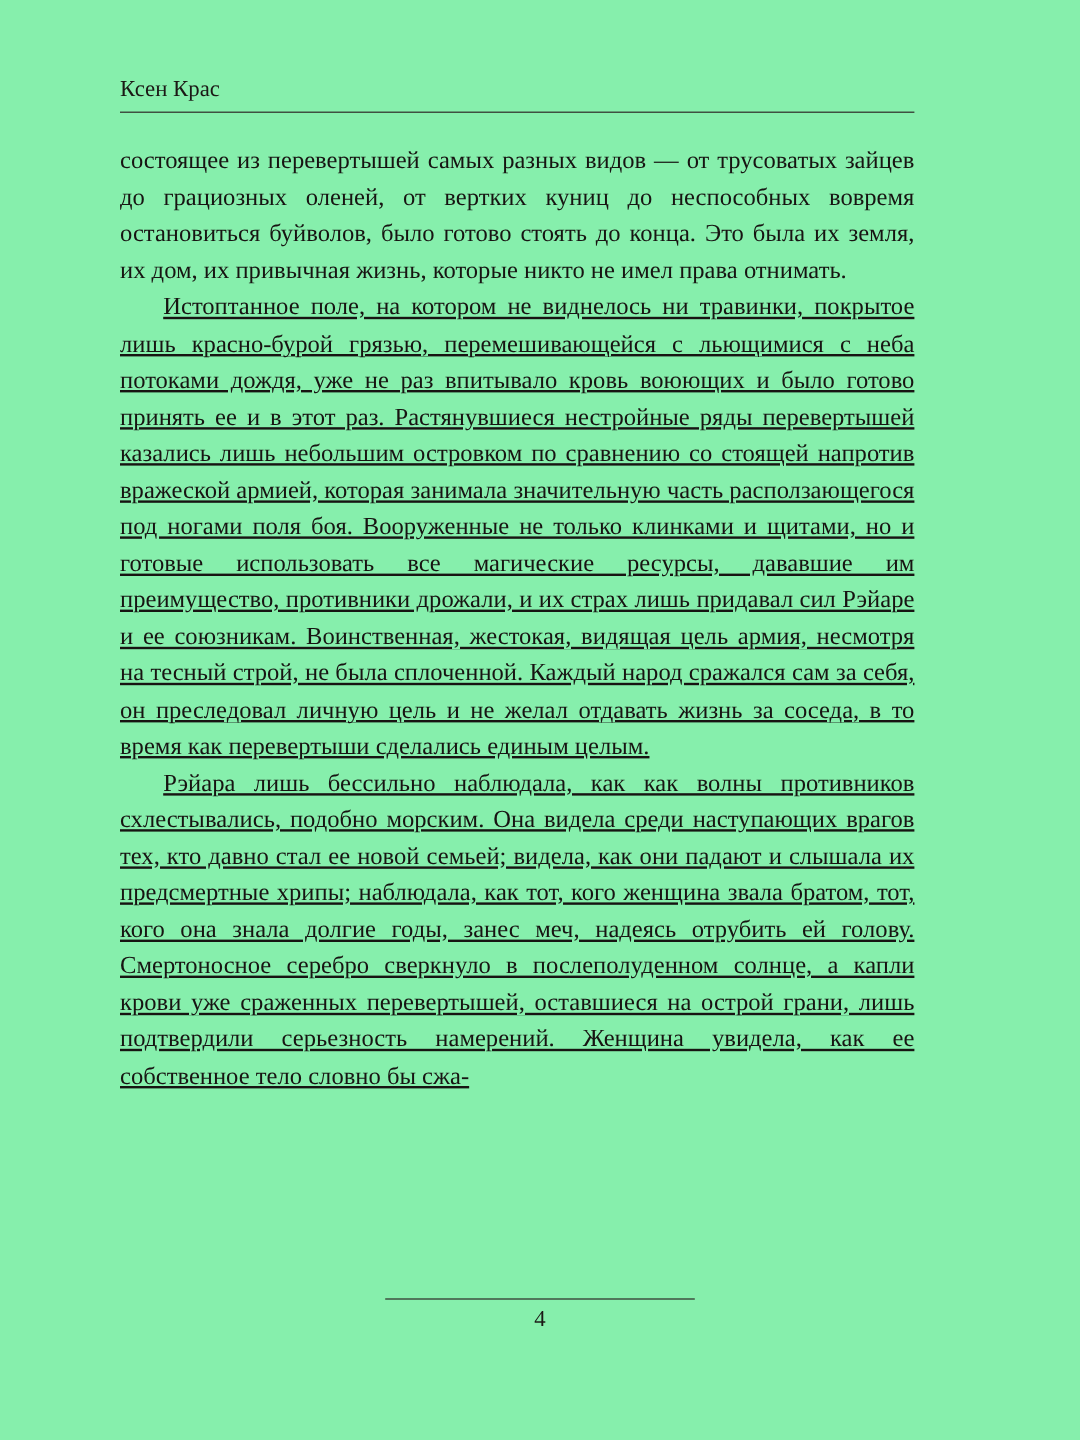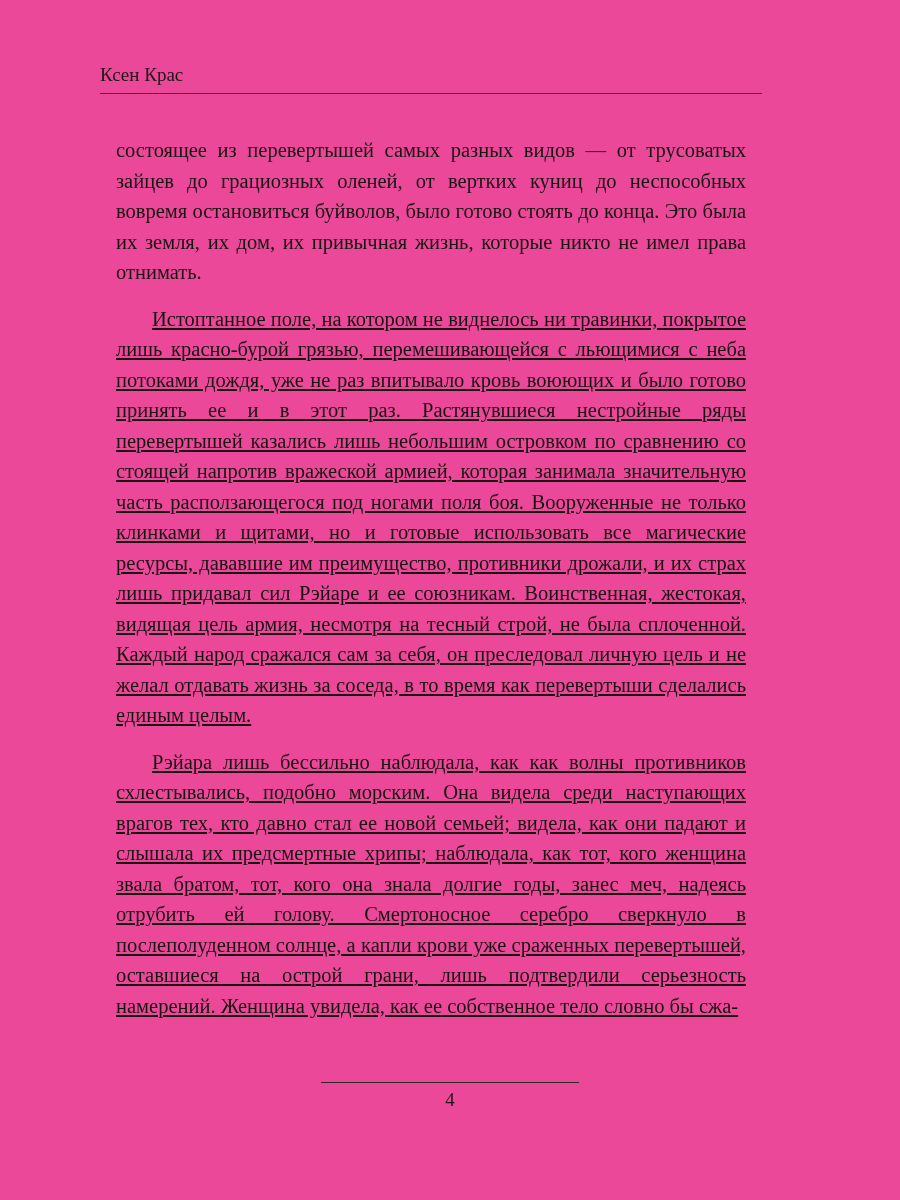--- a/index.html
+++ b/index.html
@@ -11,21 +11,21 @@
     height: 1200px;
     background: #ffffff;
     color: #171412;
     font-family: "Liberation Serif", "DejaVu Serif", serif;
     position: relative;
     overflow: hidden;
   }
   .page {
     position: absolute;
     inset: 0;
-    background: #ec4899;
+    background: #86efac;
   }
   .running-header {
     position: absolute;
     left: 100px;
     top: 64px;
     width: 662px;
     font-size: 19px;
     line-height: 22px;
     color: #1b1815;
     border-bottom: 1.5px solid #2e2a27;
@@ -35,21 +35,21 @@
     position: absolute;
     left: 100px;
     top: 119px;
     width: 662px;
     font-size: 20.5px;
     line-height: 30.5px;
     text-align: justify;
     color: #171412;
   }
   .text-block p {
-    margin: 16px;
+    margin: 0;
     padding: 0;
   }
   .text-block p.indent {
     text-indent: 36px;
     text-decoration: underline;
   }
   .footer {
     position: absolute;
     left: 0;
     width: 900px;

